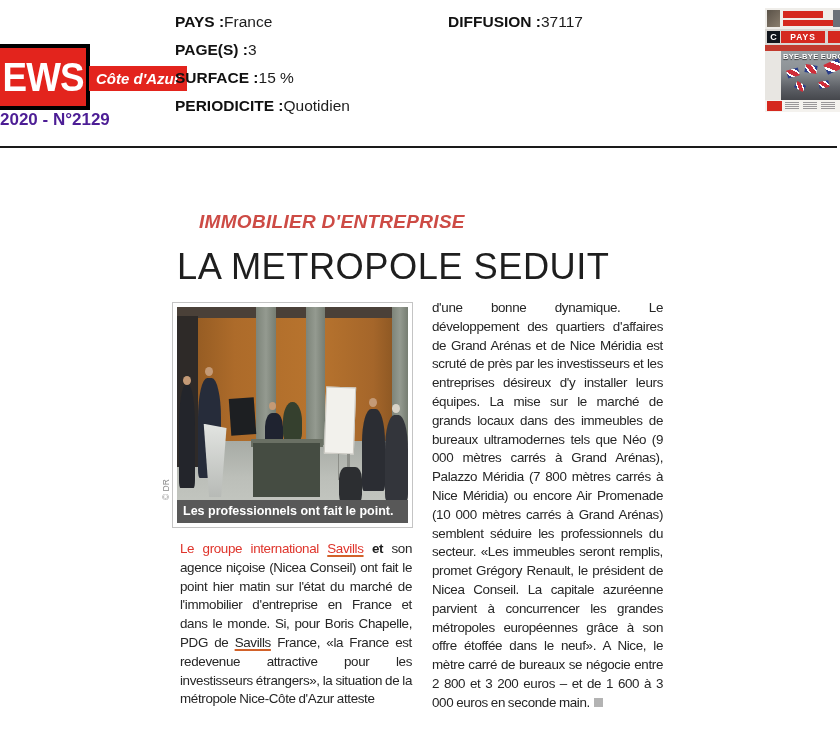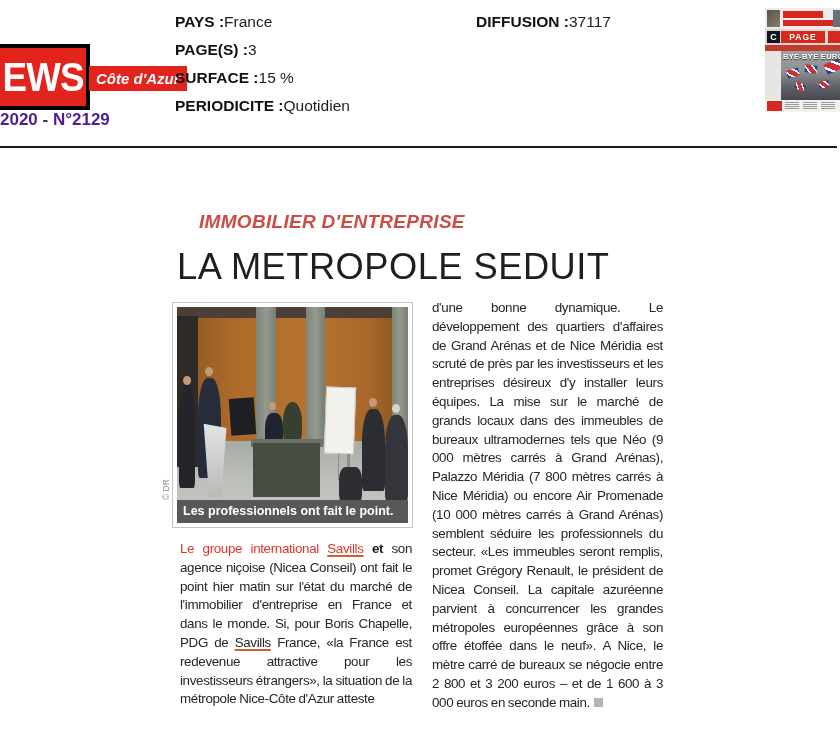--- a/index.html
+++ b/index.html
@@ -10,21 +10,21 @@
   .logo-box{position:absolute;left:0;top:44px;width:86px;height:58px;background:#e3241d;
             border:4px solid #000;border-left:none;display:flex;align-items:center;justify-content:center;}
   .logo-box span{color:#fff;font-weight:bold;font-size:40px;letter-spacing:-1px;transform:scaleX(.92);}
   .edition-badge{position:absolute;left:89px;top:66px;background:#e3241d;color:#fff;
                  font-size:15px;font-weight:bold;font-style:italic;padding:4px 7px;}
   .issue{position:absolute;left:0;top:110px;font-size:17px;font-weight:bold;color:#4c1d95;}
 
   .meta{position:absolute;left:175px;top:8px;font-size:15.5px;}
   .meta .row{height:28px;line-height:28px;white-space:nowrap;}
   .meta b,.diffusion b{font-weight:bold;color:#111;}
-  .diffusion{position:absolute;left:448px;top:8px;font-size:15.5px;height:28px;line-height:28px;white-space:nowrap;margin-left:28px;}
+  .diffusion{position:absolute;left:448px;top:8px;font-size:15.5px;height:28px;line-height:28px;white-space:nowrap;}
 
   
   .thumb{position:absolute;left:765px;top:8px;width:75px;height:104px;overflow:hidden;background:#e8e6e2;}
   .thumb .strip-top{position:absolute;left:0;top:0;width:100%;height:21px;background:#efede9;}
   .thumb .mini-photo{position:absolute;left:2px;top:2px;width:13px;height:17px;background:linear-gradient(135deg,#5a5248,#8a7e6e);}
   .thumb .mini-red1{position:absolute;left:18px;top:3px;width:40px;height:7px;background:#d5281e;}
   .thumb .mini-red2{position:absolute;left:18px;top:12px;width:52px;height:6px;background:#d5281e;}
   .thumb .mini-photo2{position:absolute;left:68px;top:2px;width:12px;height:17px;background:#6a7078;}
   .thumb .logo-row{position:absolute;left:0;top:21px;width:100%;height:16px;background:#d8d6d2;}
   .thumb .c-box{position:absolute;left:2px;top:2px;width:13px;height:12px;background:#10151c;color:#fff;
@@ -122,21 +122,21 @@
 
   <div class="thumb">
     <div class="strip-top">
       <div class="mini-photo"></div>
       <div class="mini-red1"></div>
       <div class="mini-red2"></div>
       <div class="mini-photo2"></div>
     </div>
     <div class="logo-row">
       <div class="c-box">C</div>
-      <div class="news-box">PAGE</div>
+      <div class="news-box">PAYS</div>
       <div class="side-red"></div>
     </div>
     <div class="banner"></div>
     <div class="photo">
       <div class="headline">BYE-BYE EUROPE</div>
       <div class="flag" style="left:6px;top:18px;transform:rotate(-15deg);"></div>
       <div class="flag" style="left:24px;top:14px;transform:rotate(10deg);"></div>
       <div class="flag" style="left:44px;top:10px;width:16px;height:11px;transform:rotate(-25deg);"></div>
       <div class="flag" style="left:60px;top:24px;transform:rotate(20deg);"></div>
       <div class="flag" style="left:14px;top:32px;width:10px;height:7px;transform:rotate(30deg);"></div>

